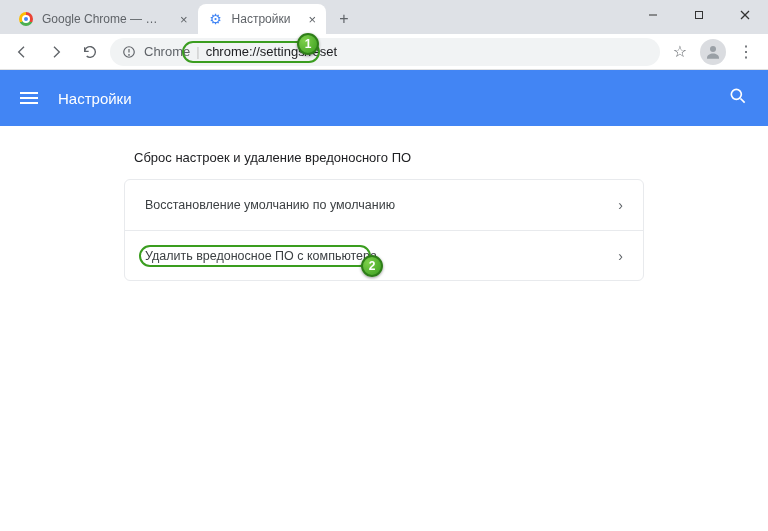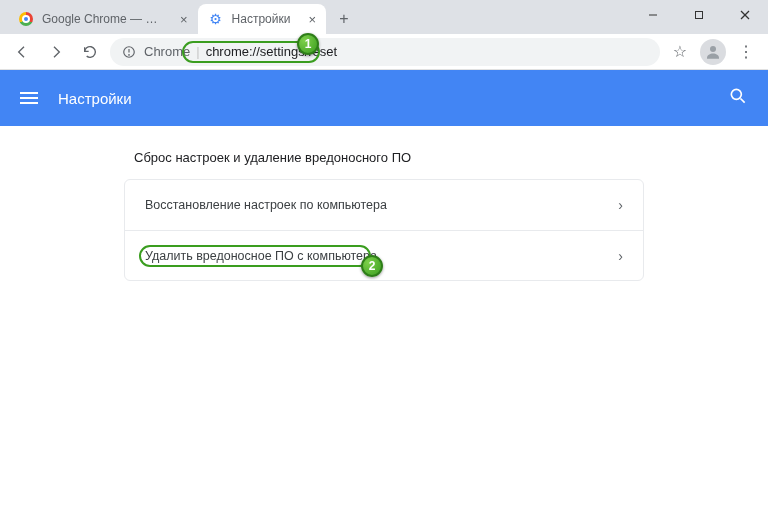--- a/index.html
+++ b/index.html
@@ -147,21 +147,21 @@
         <circle cx="10" cy="10" r="6"></circle>
         <line x1="20" y1="20" x2="15" y2="15"></line>
       </svg></div>
 </div>
 
 <div class="content">
   <div class="section">
     <div class="section-title">Сброс настроек и удаление вредоносного ПО</div>
     <div class="card">
       <div class="row">
-        <span>Восстановление настроек по компьютера</span>
+        <span>Восстановление умолчанию по умолчанию</span>
         <span class="chev">›</span>
       </div>
       <div class="row">
         <span>Удалить вредоносное ПО с компьютера</span>
         <span class="chev">›</span>
         <span class="annot-oval" style="left:14px; top:14px; width:232px; height:22px;"></span>
         <span class="callout" style="left:236px; top:24px;">2</span>
       </div>
     </div>
   </div>

